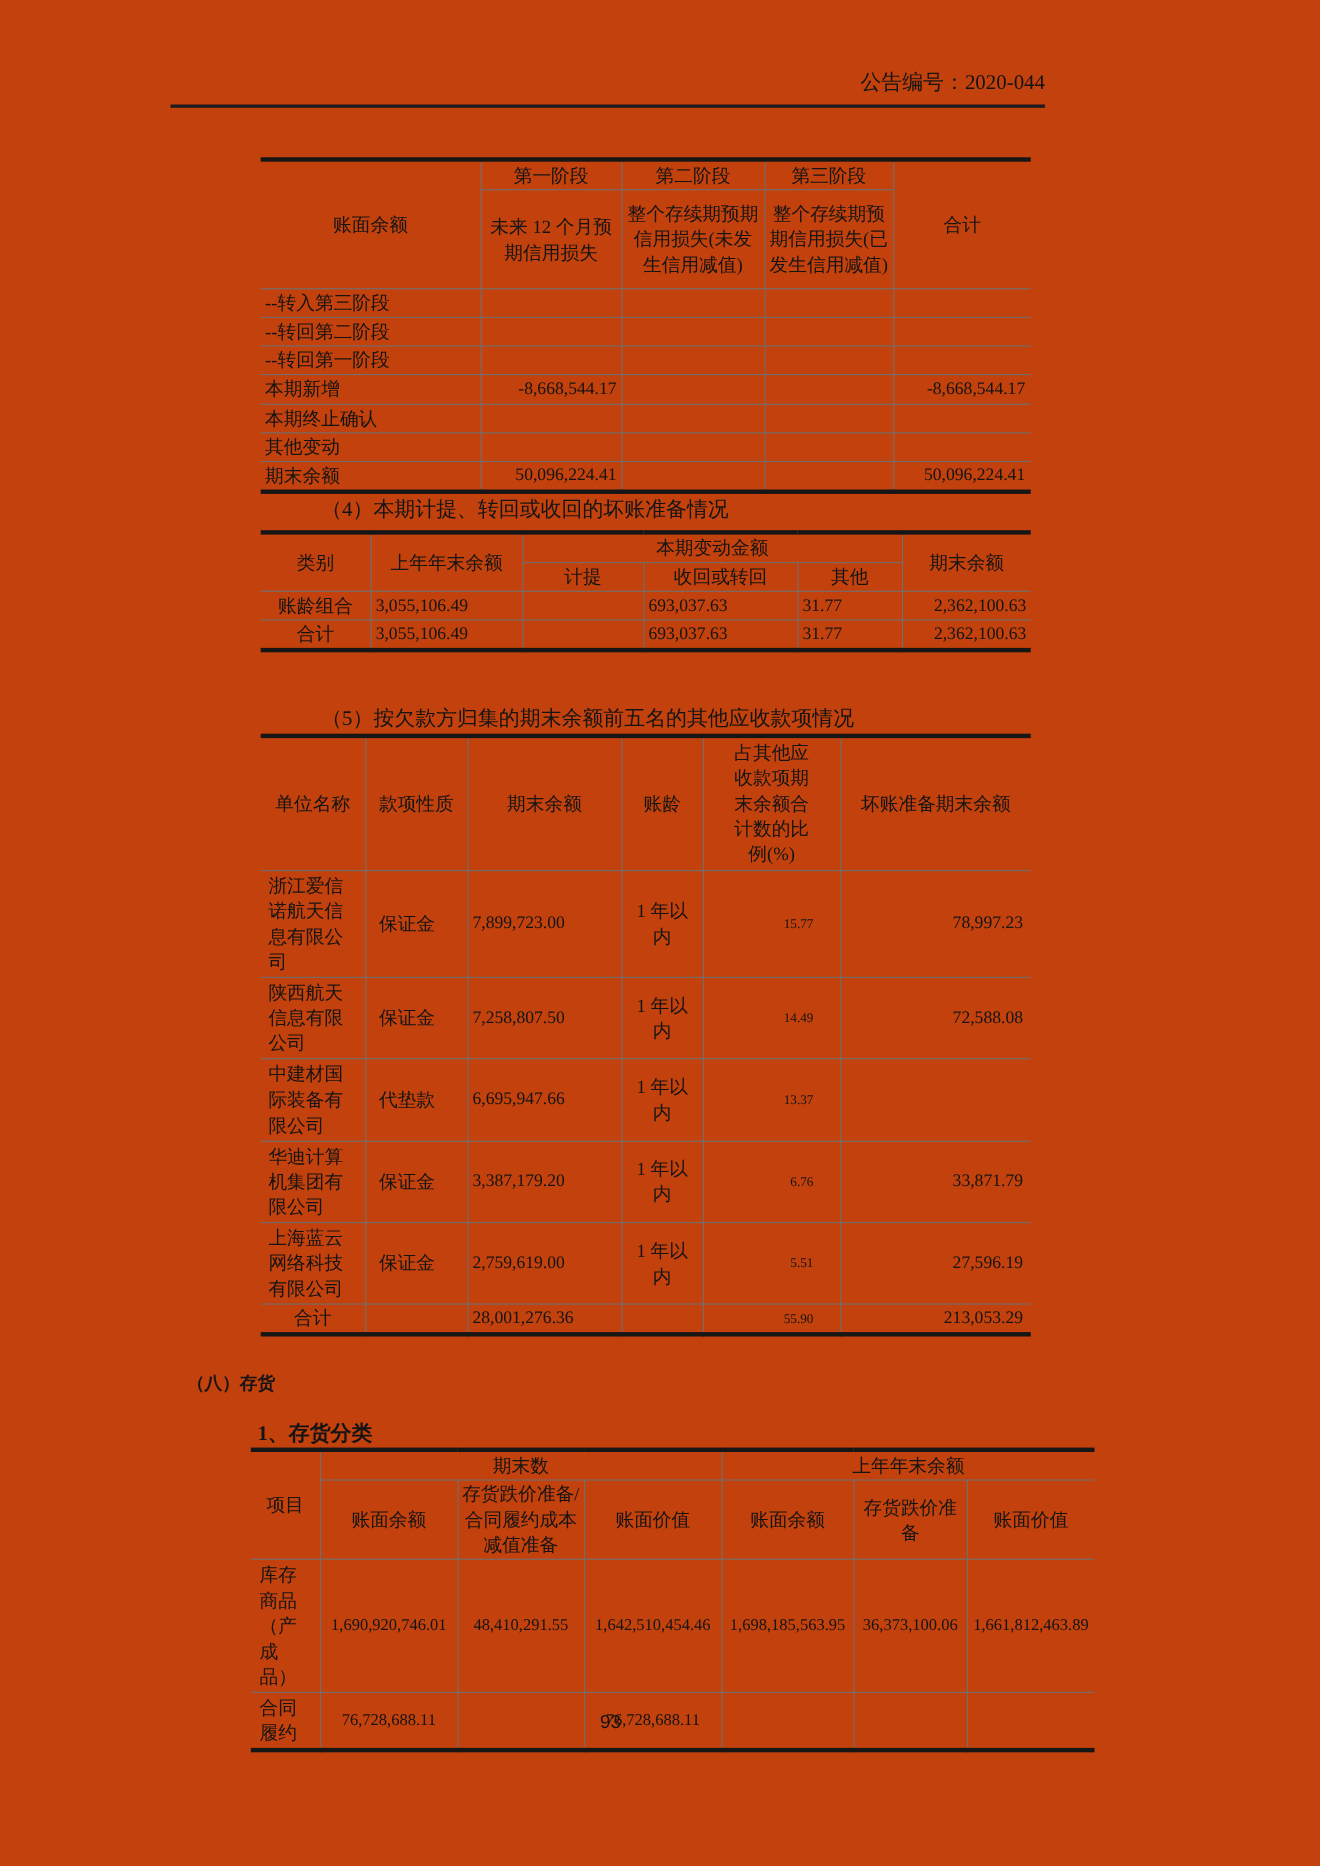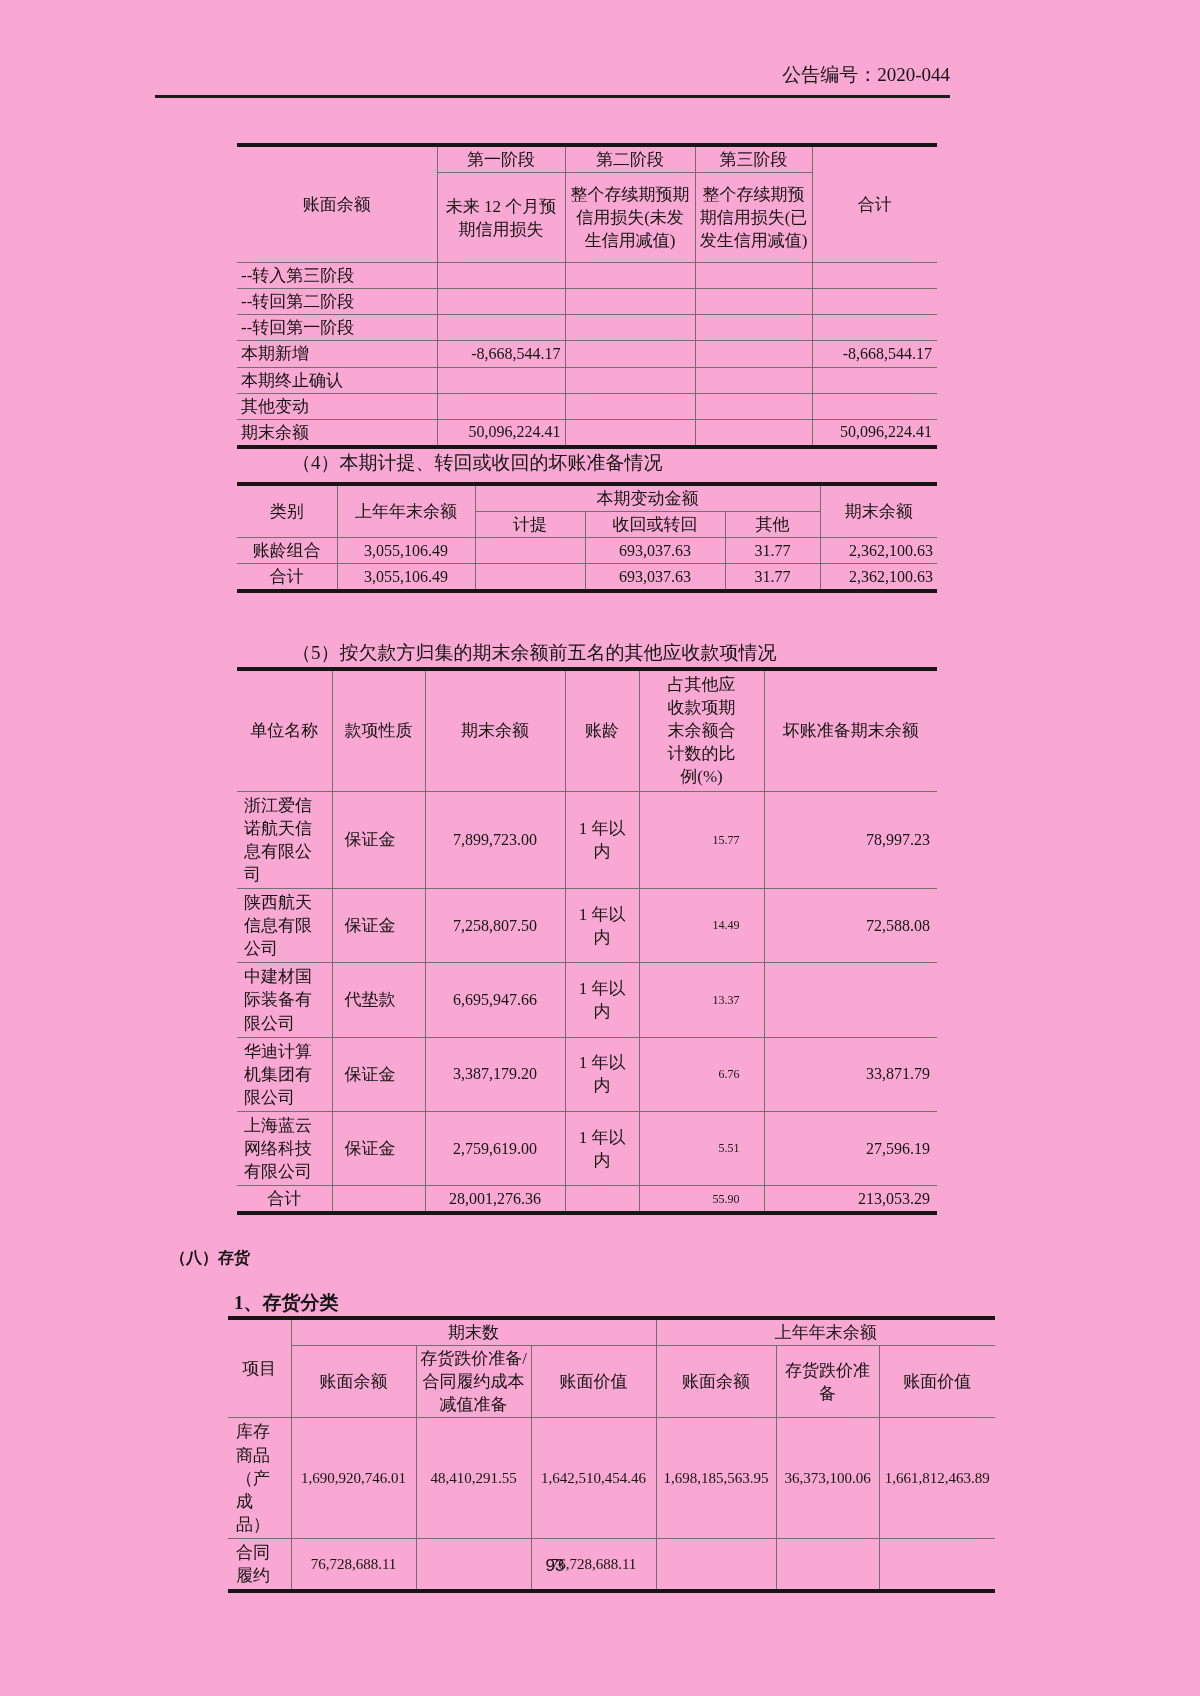--- a/index.html
+++ b/index.html
@@ -1,36 +1,36 @@
 <!DOCTYPE html>
 <html><head>
 <meta charset="utf-8">
 <style>
   html,body{margin:0;padding:0;background:#ffffff;}
-  .page{position:relative;width:1200px;height:1696px;background:#f9a8d4;
+  .page{position:relative;width:1200px;height:1696px;background:#c2410c;
         font-family:"Liberation Serif","DejaVu Serif",serif;color:#141414;overflow:hidden;}
 
   .doc-num{position:absolute;top:62px;left:155px;width:795px;text-align:right;font-size:19px;}
   .top-rule{position:absolute;top:95px;left:155px;width:795px;border-top:3px solid #1c1c1c;height:0;}
 
   .sec-title{position:absolute;font-size:19px;white-space:nowrap;}
   .title4{top:450px;left:292px;}
   .title5{top:640px;left:292px;}
   .title8{top:1248px;left:170px;font-size:16px;font-weight:bold;}
   .sub1{top:1290px;left:234px;font-weight:bold;}
 
   table.t{position:absolute;border-collapse:collapse;table-layout:fixed;
           border-top:4px solid #161616;border-bottom:4px solid #161616;font-size:17px;}
   table.t td{border:1px solid #707070;vertical-align:middle;padding:1px 4px;line-height:1.36;}
   td.eL{border-left:none !important;}
   td.eR{border-right:none !important;}
   td.c{text-align:center;}
   td.lbl{text-align:left;padding-left:8px;}
   td.num{text-align:right;font-size:16px;padding-right:8px;}
-  td.num2{text-align:center;font-size:16px;padding-right:16px;}
+  td.num2{text-align:left;font-size:16px;padding-right:16px;}
 
   .t1{top:143px;left:237px;width:700px;}
   .t1 tr.h1{height:26px;} .t1 tr.h2{height:90px;} .t1 tr.b{height:24px;}
   .t1 td.tot{padding-right:5px;}
 
   .t2{top:482px;left:237px;width:700px;}
   .t2 tr.h1{height:26px;} .t2 tr.h2{height:25px;} .t2 tr.b{height:25px;}
 
   .t3{top:667px;left:237px;width:700px;}
   .t3 tr.hh{height:118px;}

